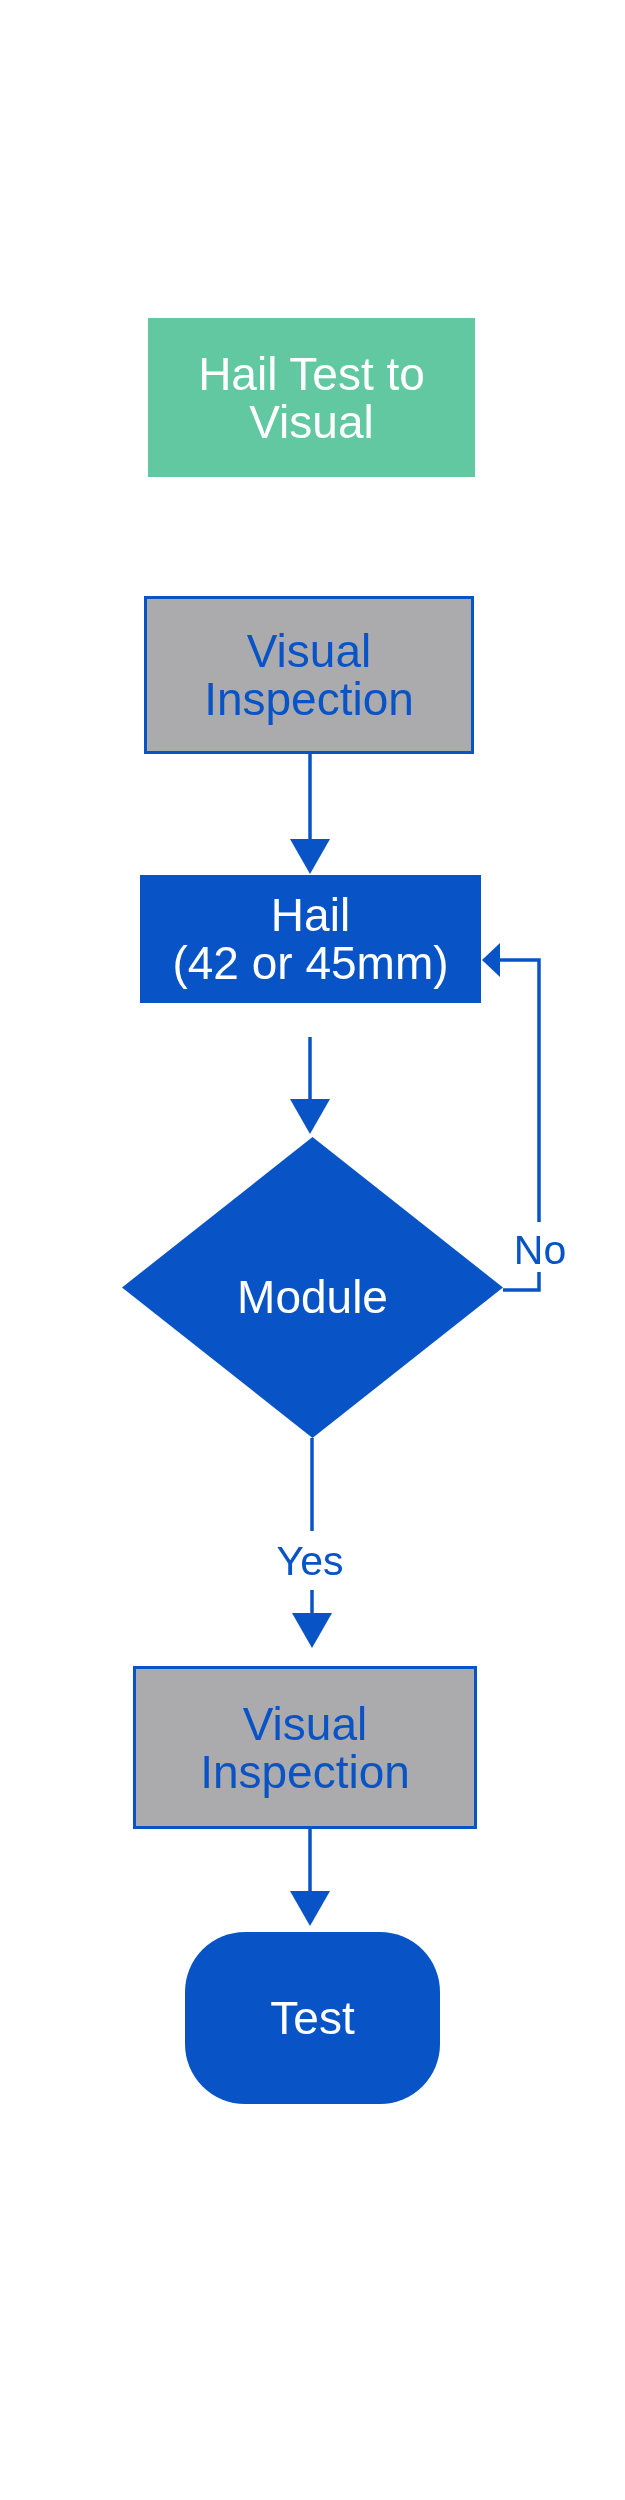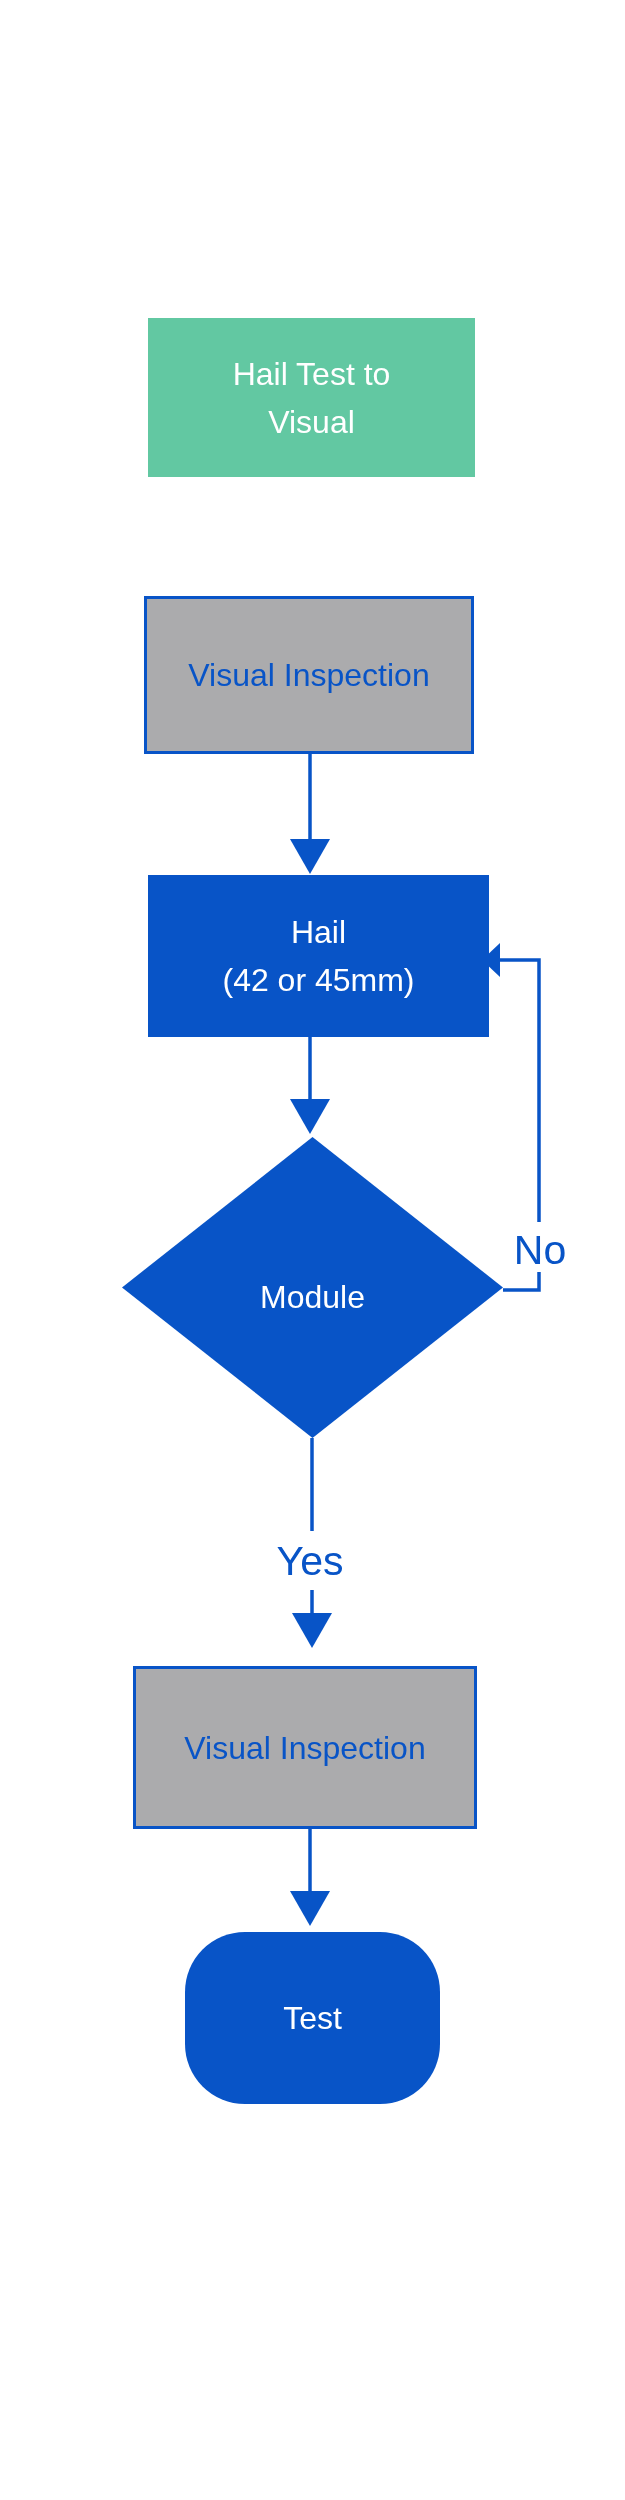--- a/index.html
+++ b/index.html
@@ -19,37 +19,37 @@
     position:relative;width:625px;height:2500px;
     background:var(--bg);overflow:hidden;
   }
   svg.edges{position:absolute;left:0;top:0;}
   .edge{stroke:var(--blue);stroke-width:3.5;fill:none;}
   .arrowhead{fill:var(--blue);stroke:none;}
 
   .node{
     position:absolute;box-sizing:border-box;
     display:flex;align-items:center;justify-content:center;
-    text-align:center;font-size:32px;line-height:48px;
+    text-align:center;font-size:46px;line-height:48px;
   }
   .line{display:block;}
 
   .start{
     left:148px;top:318px;width:327px;height:159px;
     background:var(--green);color:var(--white);
   }
   .process-gray{
     background:var(--gray);
     border:3px solid var(--blue);
     color:var(--blue);
     justify-content:center;
   }
   .inspect1{left:144px;top:596px;width:330px;height:158px;}
   .hail{
-    left:148px;top:875px;width:341px;height:162px;
+    left:140px;top:875px;width:341px;height:128px;
     background:var(--blue);color:var(--white);
   }
   .decision{
     left:122px;top:1137px;width:381px;height:301px;
     background:var(--blue);color:var(--white);
     clip-path:polygon(50% 0,100% 50%,50% 100%,0 50%);
   }
   .decision .lines{transform:translateY(-10px);margin-top:39px;}
   .inspect2{left:133px;top:1666px;width:344px;height:163px;}
   .end{

